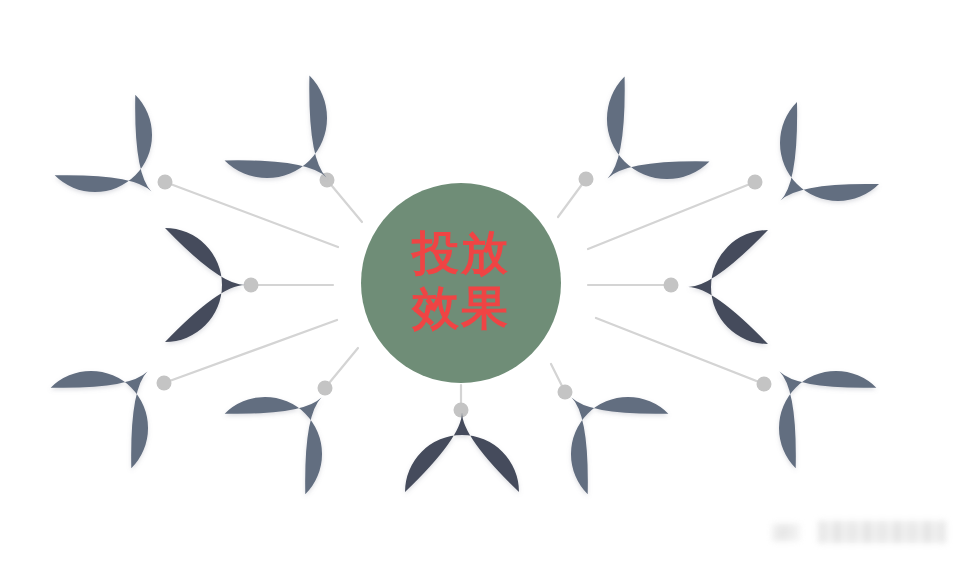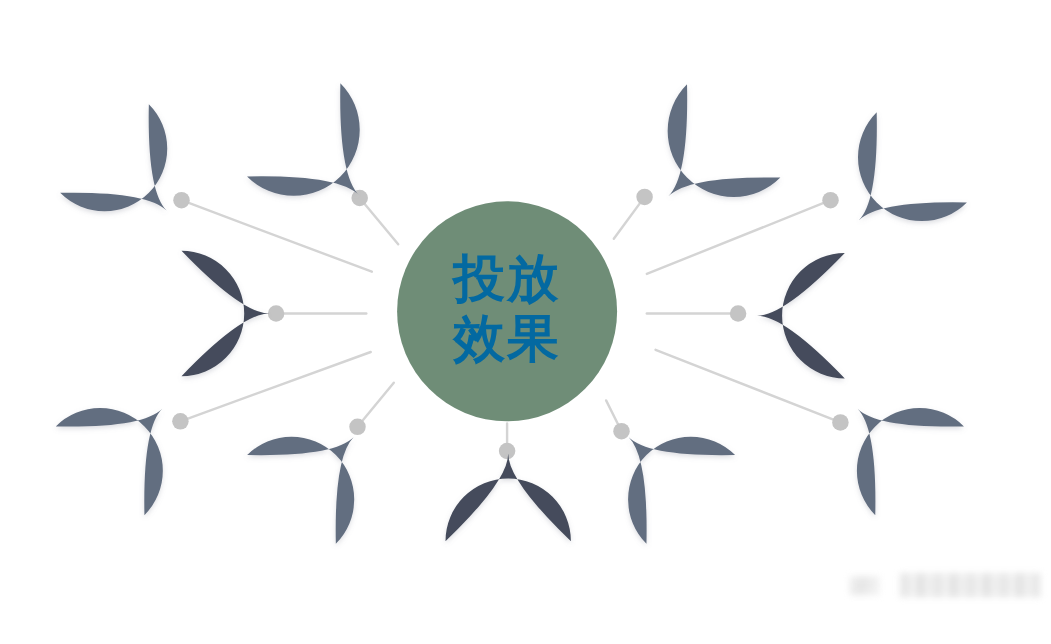--- a/index.html
+++ b/index.html
@@ -32,21 +32,21 @@
     line-height: 1.18;
     white-space: pre;
     pointer-events: none;
     letter-spacing: 0.5px;
     text-shadow: 0 0 1px rgba(255,255,255,0.25);
   }
   .node-label.sz-sm { font-size: 19px; }
   .node-label.sz-md { font-size: 20px; }
   .center-label {
     position: absolute;
-    color: #0369a1;
+    color: #ef4444;
     font-weight: bold;
     text-align: center;
     line-height: 1.16;
     white-space: pre;
     font-size: 47px;
     letter-spacing: 2px;
     pointer-events: none;
   }
   .watermark {
     position: absolute;

